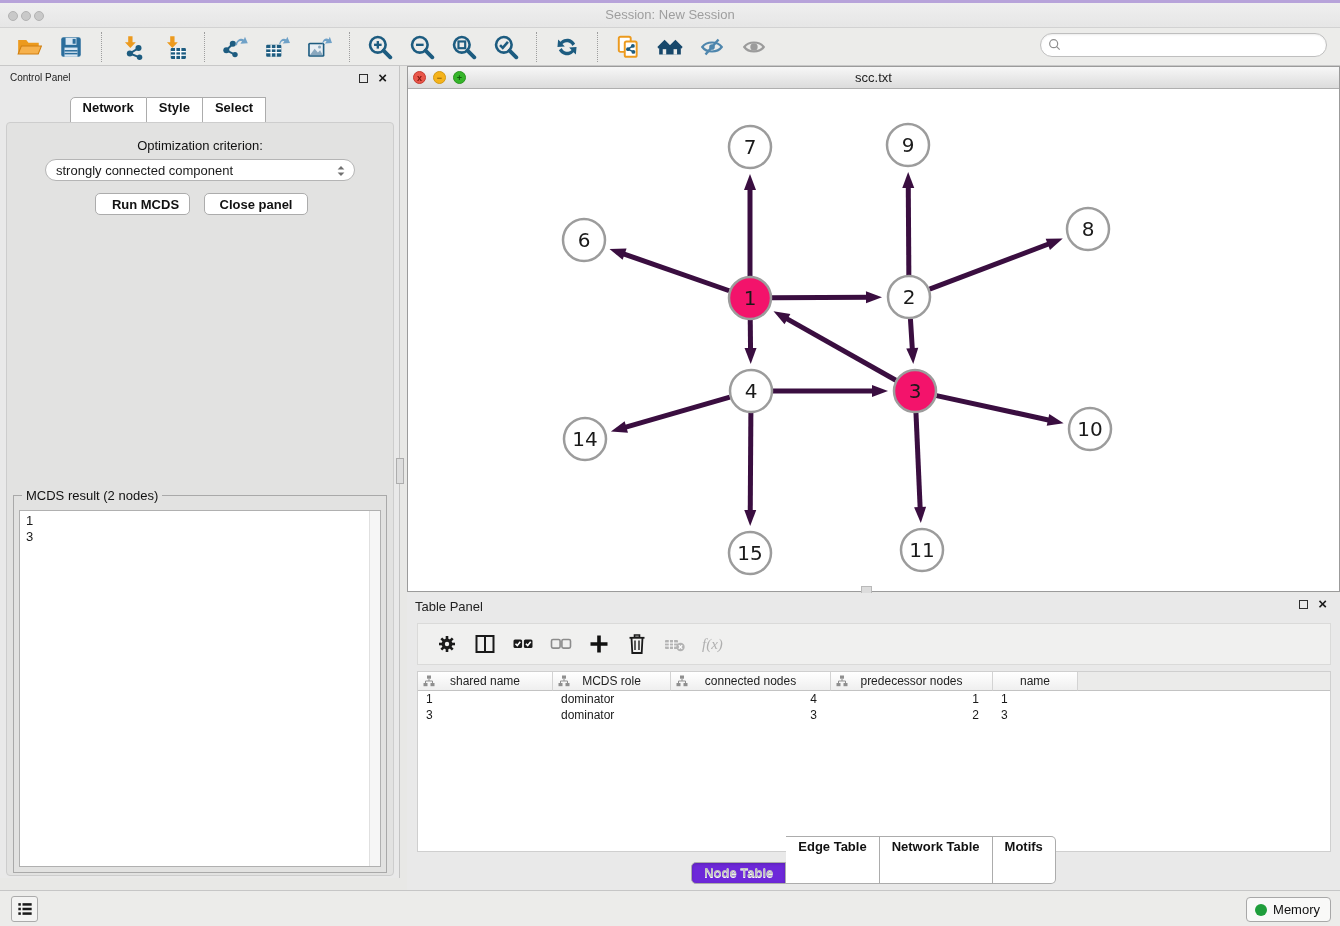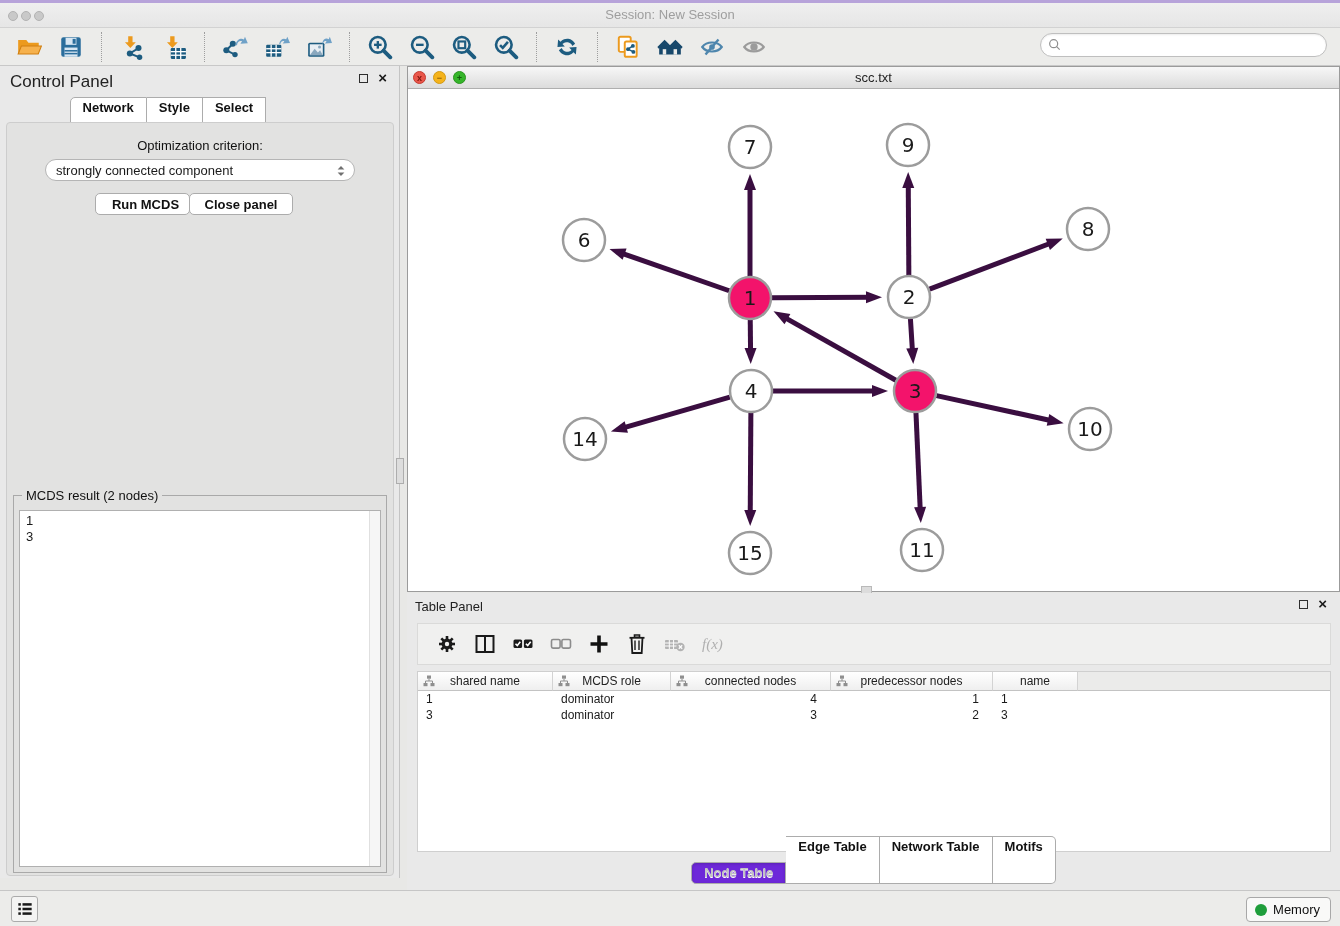--- a/index.html
+++ b/index.html
@@ -30,34 +30,34 @@
   .seg { display:flex; }
   .seg .tab { background:#FFF; border:1px solid #ACACAC; border-left:none; padding:2px 12px 3px 12px;
     font-size:13px; font-weight:600; color:#111; white-space:nowrap; cursor:default; }
   .seg .tab:first-child { border-left:1px solid #ACACAC; border-radius:5px 0 0 5px; }
   .seg .tab:last-child { border-radius:0 5px 5px 0; }
   .seg .tab.selected { background:#6d28d9; color:#C2C2C2; text-shadow:0 1px 0 #FFF;
     box-shadow:inset 0 1px 3px rgba(0,0,0,.18);margin-top:26px; }
 
   
   .control-panel { position:absolute; left:0; top:66px; width:400px; height:812px; background:#E9E9E9; border-right:1px solid #C4C4C4; }
-  .cp-title { position:absolute; left:10px; top:6px; font-size:17px; color:#222; }
+  .cp-title { position:absolute; left:10px; top:6px; font-size:10px; color:#222; }
   .panel-float { position:absolute; top:8px; width:9px; height:9px; border:1.5px solid #2E2E2E; background:transparent; cursor:default; }
   .panel-close { position:absolute; top:2px; font-size:15px; font-weight:900; color:#1A1A1A; cursor:default; line-height:20px; }
   .cp-tabs { position:absolute; top:31px; left:0; right:0; display:flex; justify-content:center; }
   .cp-inner { position:absolute; left:6px; top:56px; width:388px; height:754px; background:#E2E2E1;
     border:1px solid #CDCDCD; border-radius:4px; }
   .opt-label { position:absolute; top:15px; left:0; right:0; text-align:center; font-size:13px; color:#111; }
   .select { position:absolute; left:38px; top:36px; width:310px; height:22px; background:#FFF; border:1px solid #B5B5B5;
     border-radius:11px; font-size:13px; display:flex; align-items:center; padding-left:10px; cursor:default; }
   .select svg { position:absolute; right:5px; top:3px; width:16px; height:16px; }
   .btn { position:absolute; top:70px; height:22px; background:#FFF; border:1px solid #ACACAC; border-radius:5px;
     font-size:13px; font-family:"Liberation Sans",sans-serif; font-weight:600; color:#111; cursor:default; }
   .btn-run { left:88px; width:95px;padding-left:12px; }
-  .btn-close { left:182px; width:104px; }
+  .btn-close { left:197px; width:104px; }
   .group { position:absolute; left:6px; top:372px; width:374px; height:378px; border:1px solid #A9A9A9; }
   .group-legend { position:absolute; top:-8px; left:8px; background:#E2E2E1; padding:0 4px; font-size:13px; color:#111; }
   .result-area { position:absolute; left:5px; top:14px; right:5px; bottom:5px; background:#FFF; border:1px solid #B0B0B0; }
   .result-scroll { position:absolute; right:0; top:0; bottom:0; width:11px; background:#F6F6F6; border-left:1px solid #E0E0E0; cursor:default; }
   .result-lines { position:absolute; left:0; top:0; right:12px; bottom:0; padding:2px 6px; font-size:13px; line-height:16px; }
 
   
   .network-window { position:absolute; left:407px; top:66px; width:933px; height:526px; background:#FFF; border:1px solid #9B9B9B; }
   .nw-titlebar { position:absolute; left:0; top:0; right:0; height:22px; background:linear-gradient(#F7F7F7,#DCDCDC); border-bottom:1px solid #AFAFAF; }
   .nw-title { position:absolute; left:0; right:0; top:3px; text-align:center; font-size:13px; color:#222; }

